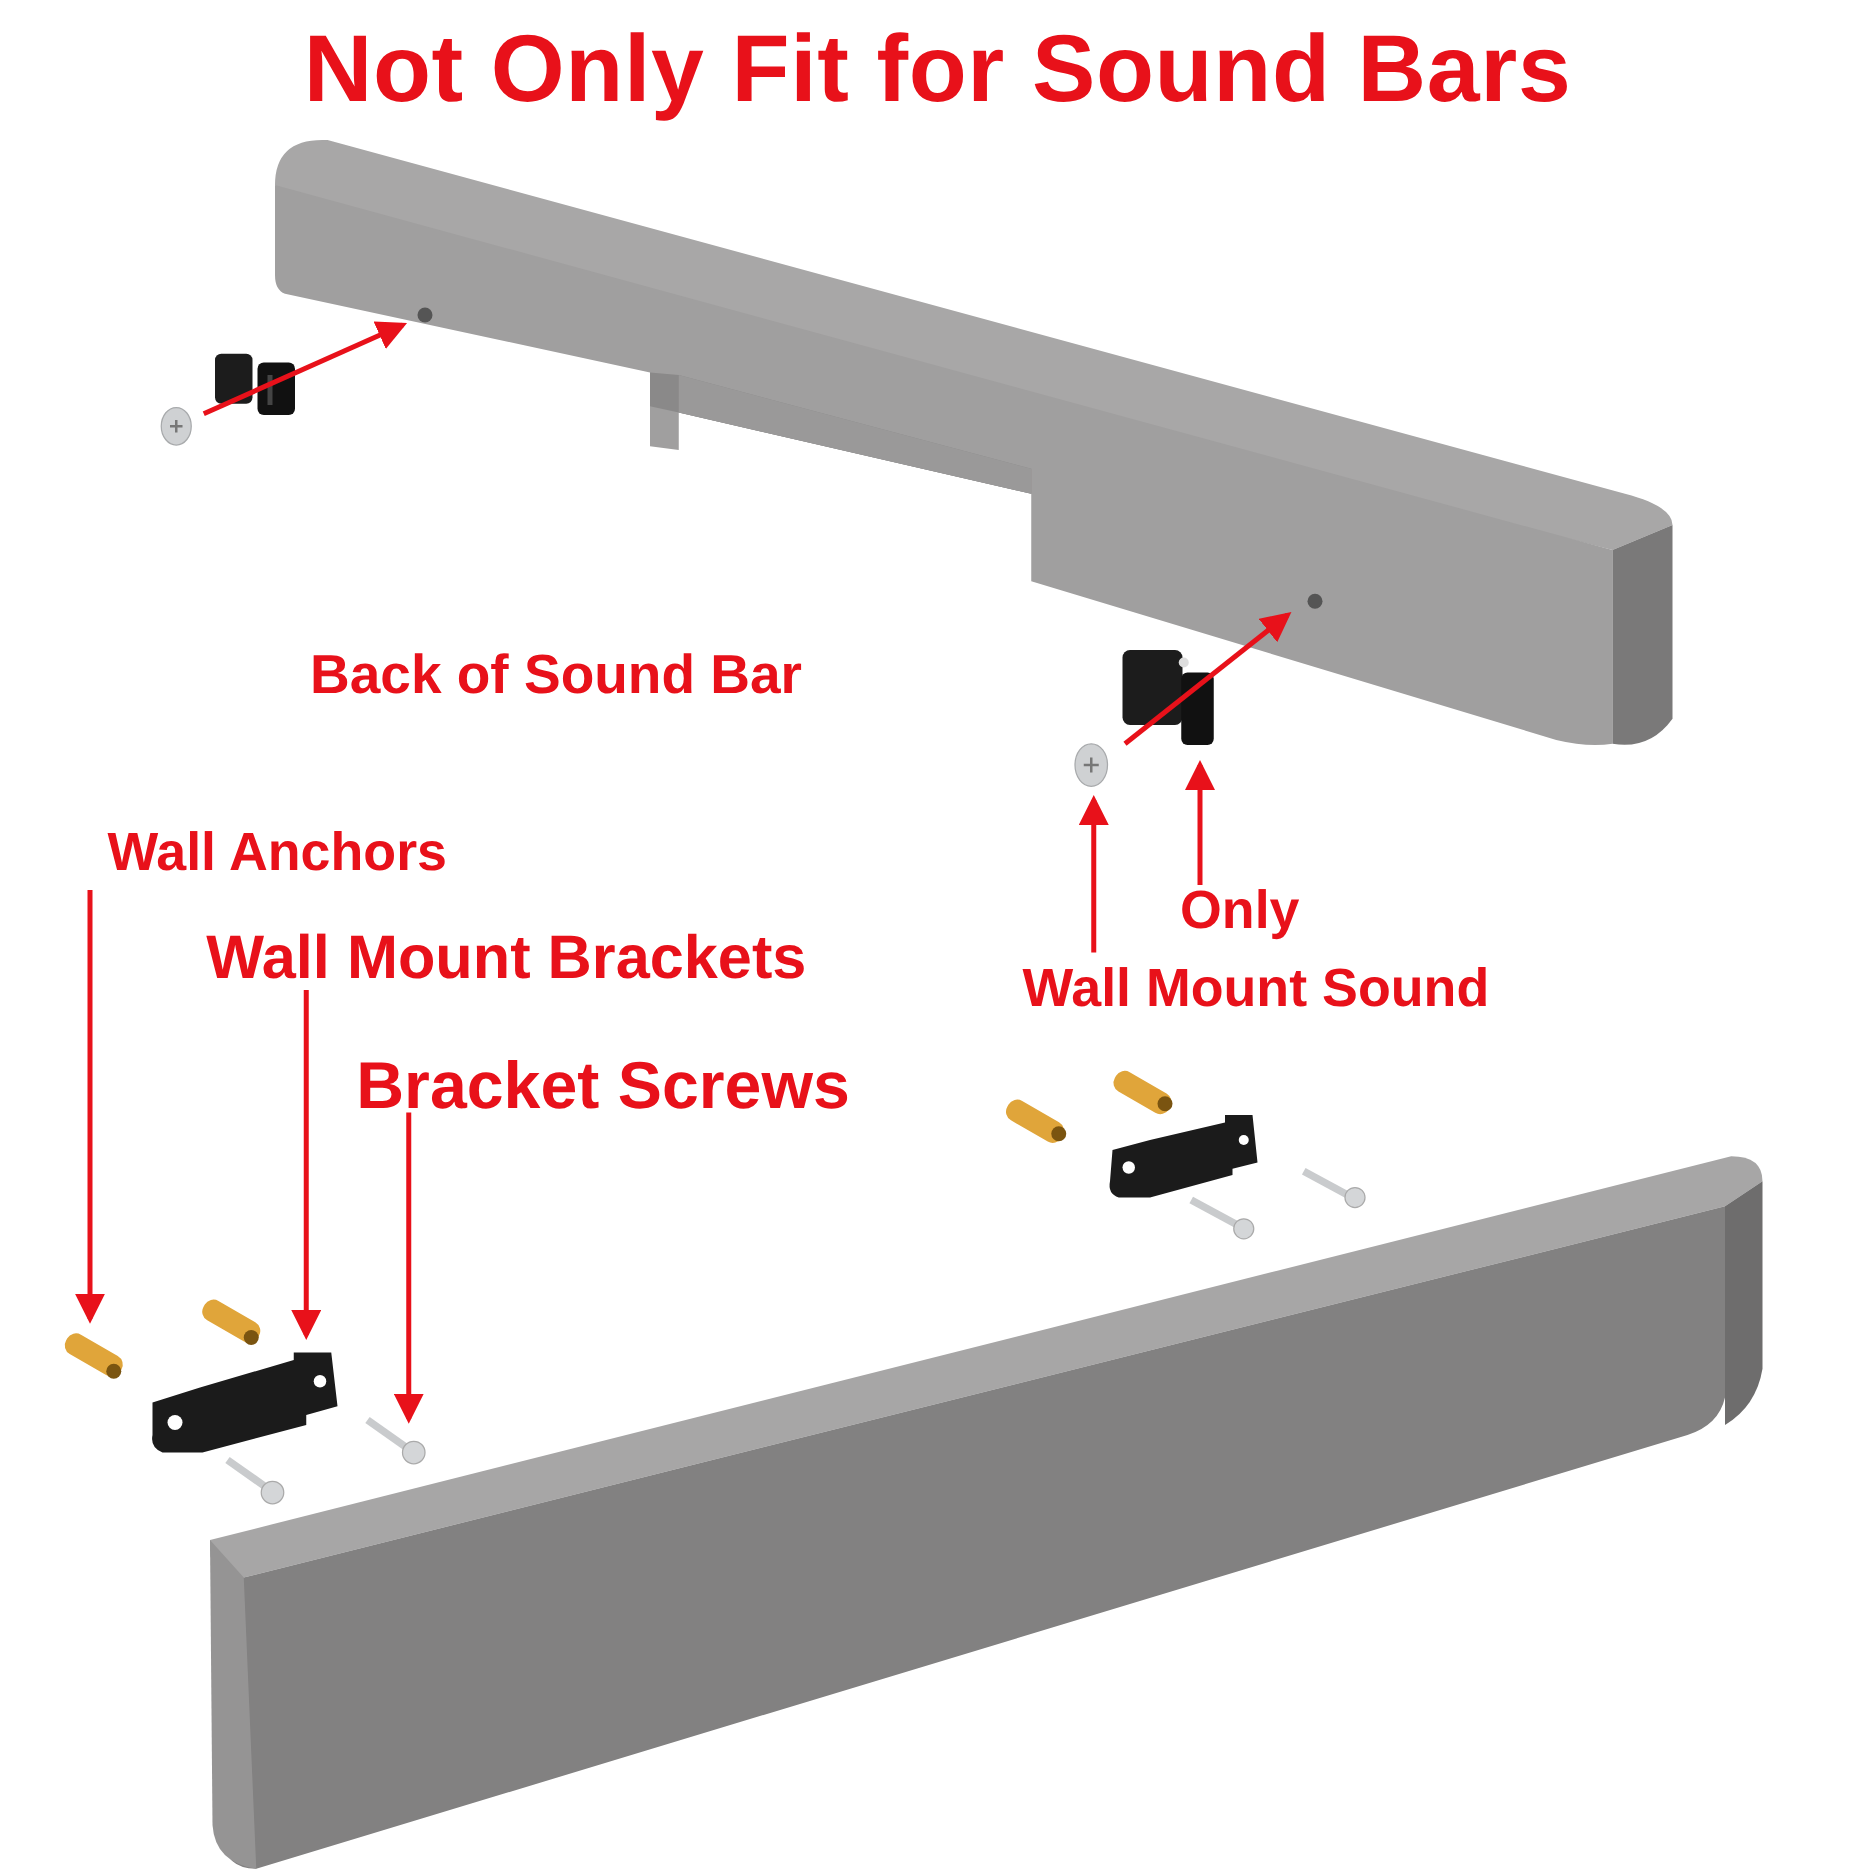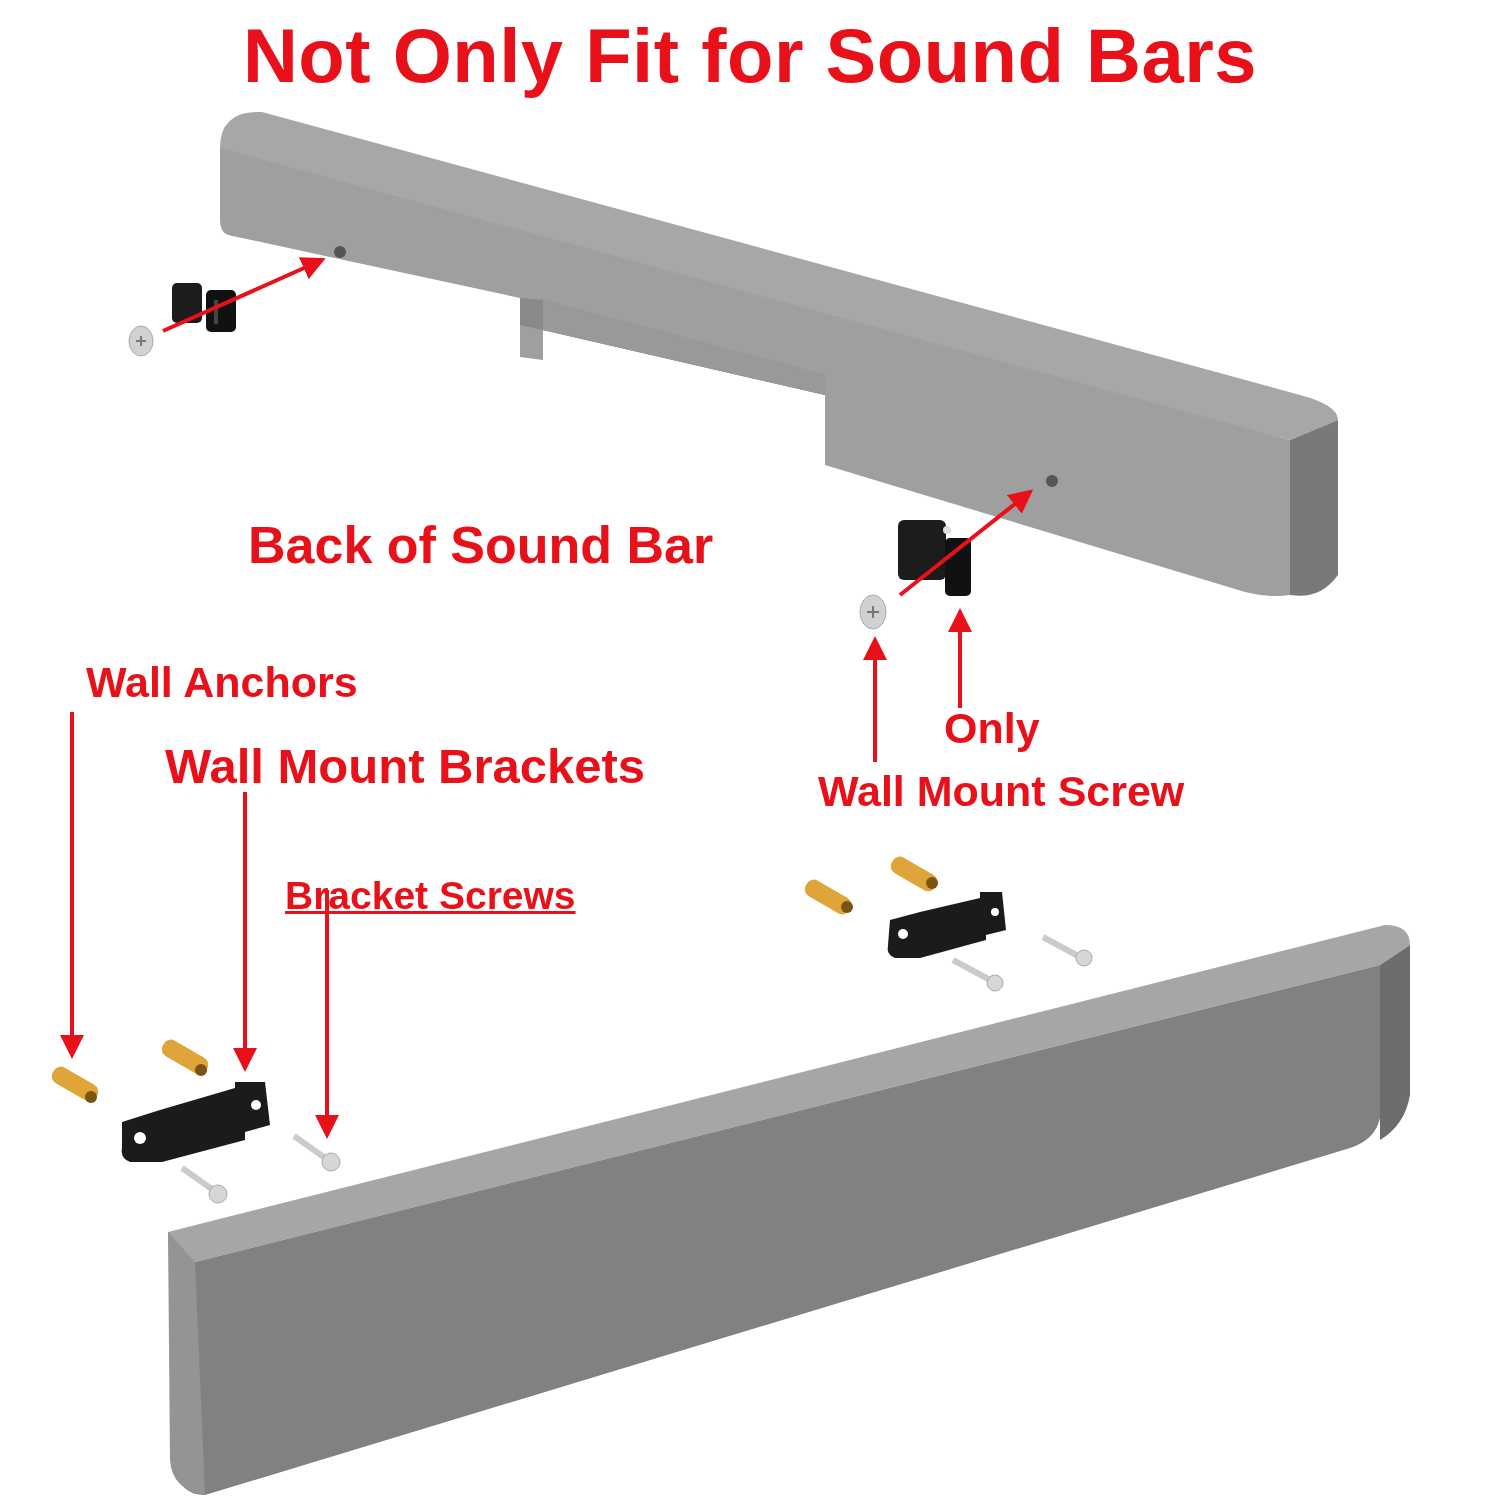--- a/index.html
+++ b/index.html
@@ -115,18 +115,18 @@
     <line x1="953" y1="960" x2="990" y2="980" stroke="#c9cbcd" stroke-width="6"></line>
     <circle cx="995" cy="983" r="8" fill="#d4d6d8" stroke="#aaa"></circle>
   </g>
   <g>
     <line x1="1043" y1="937" x2="1080" y2="957" stroke="#c9cbcd" stroke-width="6"></line>
     <circle cx="1084" cy="958" r="8" fill="#d4d6d8" stroke="#aaa"></circle>
   </g>
 </svg>
 
 <div id="title" class="lbl">Not Only Fit for Sound Bars</div>
-<div class="lbl" style="left:248px;top:515px;font-size:52px;">Back of Sound Bar</div>
+<div class="lbl" style="left:248px;top:515px;font-size:44px;">Back of Sound Bar</div>
 <div class="lbl" style="left:50px;top:658px;font-size:43px;margin-left:36px;">Wall Anchors</div>
 <div class="lbl" style="left:165px;top:738px;font-size:49px;">Wall Mount Brackets</div>
-<div class="lbl" style="left:285px;top:874px;font-size:39px;text-decoration:underline;">Bracket Screws</div>
+<div class="lbl" style="left:285px;top:838px;font-size:53px;">Bracket Screws</div>
 <div class="lbl" style="left:944px;top:704px;font-size:43px;">Only</div>
-<div class="lbl" style="left:818px;top:767px;font-size:43px;">Wall Mount Screw</div>
+<div class="lbl" style="left:818px;top:767px;font-size:43px;">Wall Mount Sound</div>
 
 </body></html>

